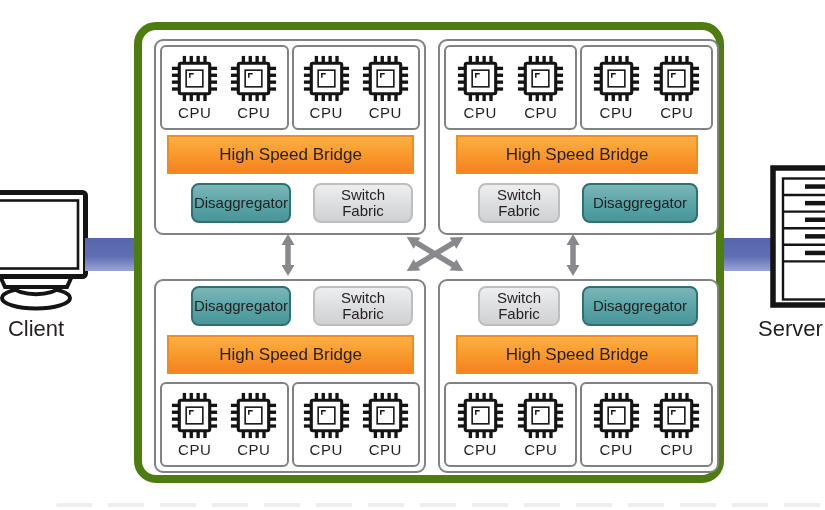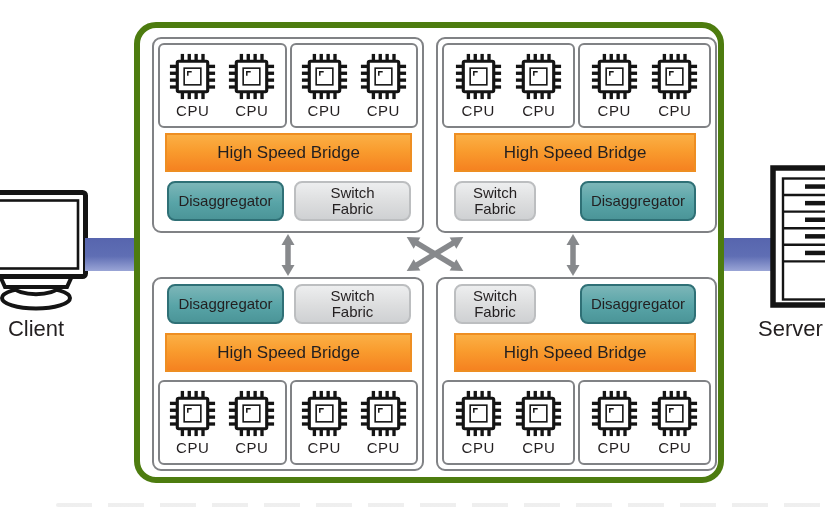--- a/index.html
+++ b/index.html
@@ -6,21 +6,21 @@
   body{
     width:825px;height:510px;position:relative;overflow:hidden;
     background:#ffffff;color:#231F20;
     font-family:"Liberation Sans", sans-serif;
   }
   .abs{position:absolute;}
 
   
   .frame{
     left:134px;top:22px;width:590px;height:461px;
-    border:6px solid #4d7c0f;border-radius:22px;background:#fff;
+    border:8px solid #4d7c0f;border-radius:22px;background:#fff;
     box-sizing:border-box;
   }
   
   .quadrant{
     position:absolute;background:#fff;border:2px solid #808285;border-radius:9px;
     box-sizing:border-box;
   }
   .q-tl{left:12px;top:9px;width:272px;height:196px;}
   .q-tr{left:296px;top:9px;width:281px;height:196px;}
   .q-bl{left:12px;top:249px;width:272px;height:194px;}
@@ -54,21 +54,21 @@
 
   
   .mod-row{position:absolute;height:40px;display:flex;justify-content:space-between;}
   .q-top .mod-row{top:142px;}
   .q-bottom .mod-row{top:5px;}
   .q-left .mod-row{left:13px;right:11px;}
   .q-right .mod-row{left:16px;right:19px;}
   .module{
     border-radius:8px;box-sizing:border-box;
     display:flex;align-items:center;justify-content:center;
-    font-size:15px;text-align:center;
+    font-size:15px;text-align:center;margin-left:22px;
   }
   .module-label{white-space:pre-line;line-height:1.06;}
   .mod-disagg{
     width:117px;
     background:linear-gradient(180deg,#7CB6B8 0%,#58A4A7 55%,#4B9598 100%);
     border:2px solid #2F7076;
   }
   .mod-switch{
     width:117px;
     background:linear-gradient(180deg,#EDEEEF 0%,#DCDDDE 55%,#CFD1D3 100%);

